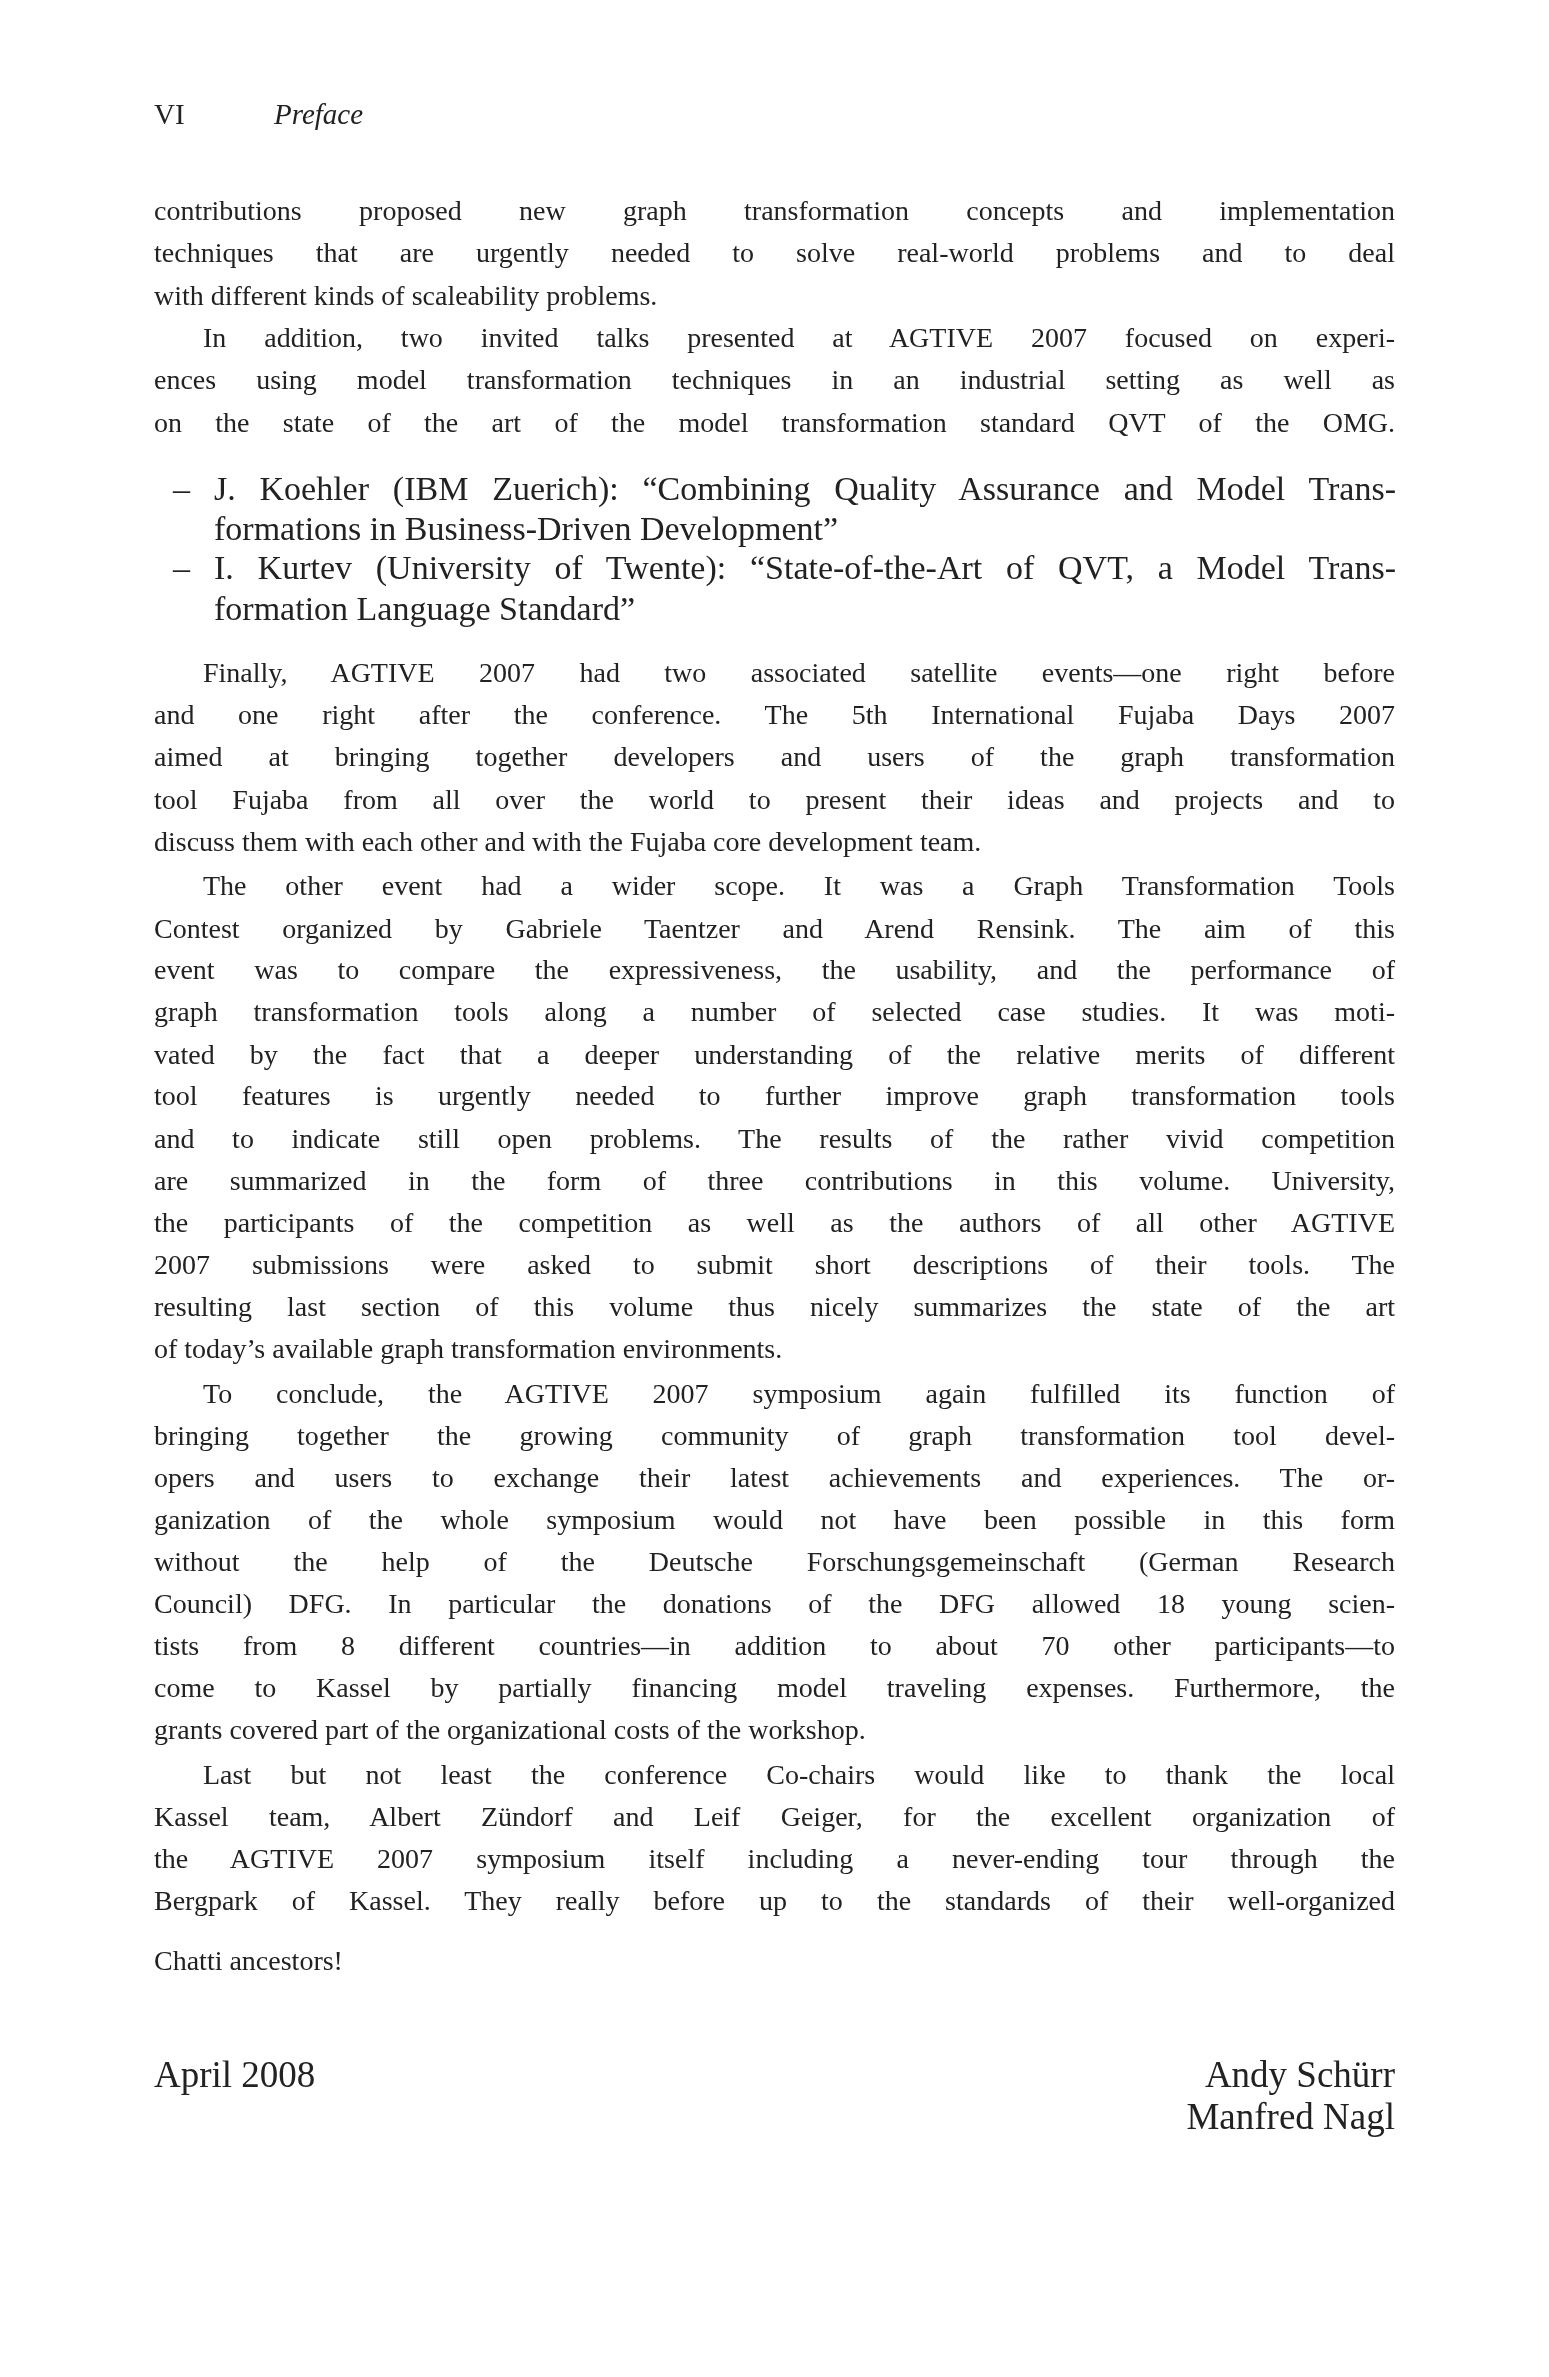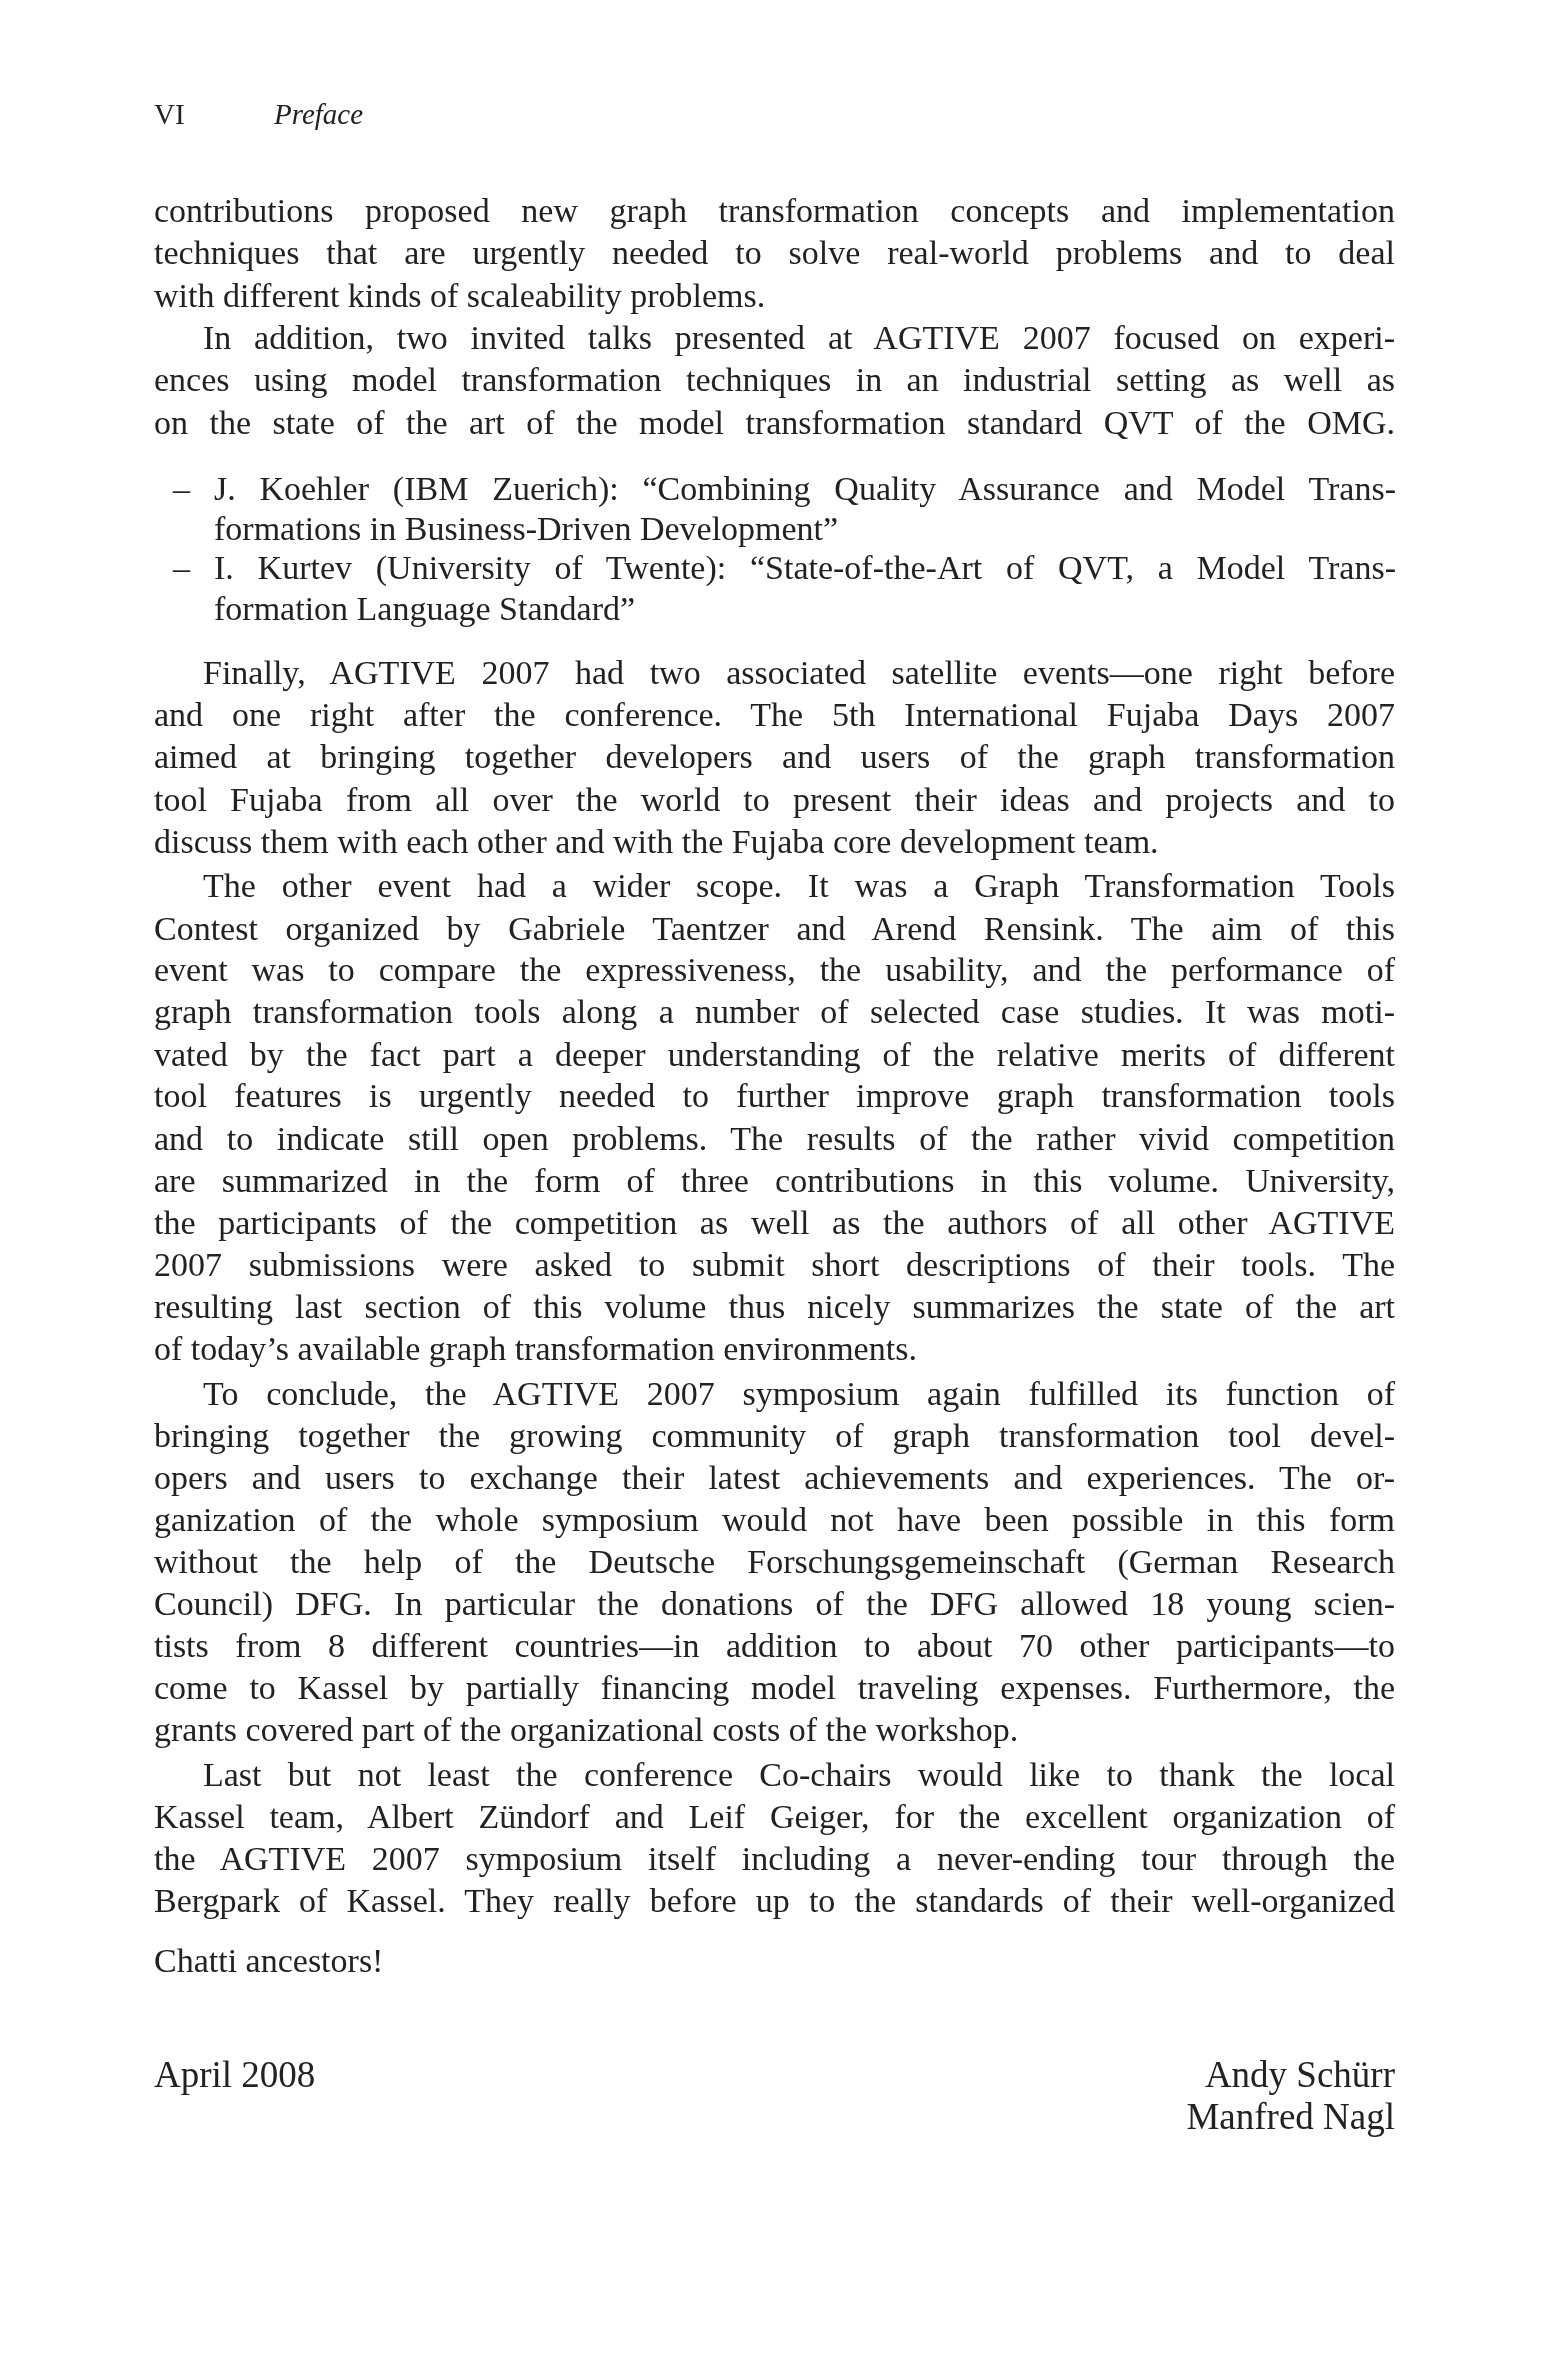--- a/index.html
+++ b/index.html
@@ -5,21 +5,21 @@
   html, body { margin: 0; padding: 0; background: #ffffff; }
   body { width: 1549px; height: 2377px; position: relative; overflow: hidden;
          font-family: "Liberation Serif", "DejaVu Serif", serif; color: #222222; }
   .page { position: absolute; left: 0; top: 0; width: 1549px; height: 2377px; }
   .running-head { position: absolute; left: 154px; top: 97px; height: 35px;
                   font-size: 29px; line-height: 35px; white-space: nowrap; }
   .running-head .folio { position: absolute; left: 0; top: 0; }
   .running-head .title { position: absolute; left: 120px; top: 0; font-style: italic; }
   .body { position: absolute; left: 154px; top: 190px; width: 1241px; }
   .line { position: absolute; left: 0; width: 1241px; height: 41px;
-          font-size: 34px; line-height: 41px; white-space: nowrap; }
+          font-size: 28px; line-height: 41px; white-space: nowrap; }
   .line.just { text-align: justify; text-align-last: justify; }
   .line.indent { text-indent: 49px; }
   .item-dash { position: absolute; left: 19px; width: 35px; height: 41px;
                font-size: 34px; line-height: 41px; }
   .item-line { position: absolute; left: 60px; width: 1182px; height: 41px;
                font-size: 34px; line-height: 41px; white-space: nowrap; }
   .item-line.just { text-align: justify; text-align-last: justify; }
   .sig { position: absolute; font-size: 37px; line-height: 41px; height: 41px; white-space: nowrap; }
   .sig.date { left: 154px; }
   .sig.author { right: 154px; text-align: right; }
@@ -67,21 +67,21 @@
       <div class="line just" style="top:546px">aimed at bringing together developers and users of the graph transformation</div>
       <div class="line just" style="top:589px">tool Fujaba from all over the world to present their ideas and projects and to</div>
       <div class="line" style="top:631px">discuss them with each other and with the Fujaba core development team.</div>
     </div>
 
     <div>
       <div class="line just indent" style="top:675px">The other event had a wider scope. It was a Graph Transformation Tools</div>
       <div class="line just" style="top:718px">Contest organized by Gabriele Taentzer and Arend Rensink. The aim of this</div>
       <div class="line just" style="top:759px">event was to compare the expressiveness, the usability, and the performance of</div>
       <div class="line just" style="top:801px">graph transformation tools along a number of selected case studies. It was moti-</div>
-      <div class="line just" style="top:844px">vated by the fact part a deeper understanding of the relative merits of different</div>
+      <div class="line just" style="top:844px">vated by the fact that a deeper understanding of the relative merits of different</div>
       <div class="line just" style="top:885px">tool features is urgently needed to further improve graph transformation tools</div>
       <div class="line just" style="top:928px">and to indicate still open problems. The results of the rather vivid competition</div>
       <div class="line just" style="top:970px">are summarized in the form of three contributions in this volume. University,</div>
       <div class="line just" style="top:1012px">the participants of the competition as well as the authors of all other AGTIVE</div>
       <div class="line just" style="top:1054px">2007 submissions were asked to submit short descriptions of their tools. The</div>
       <div class="line just" style="top:1096px">resulting last section of this volume thus nicely summarizes the state of the art</div>
       <div class="line" style="top:1138px">of today’s available graph transformation environments.</div>
     </div>
 
     <div>

